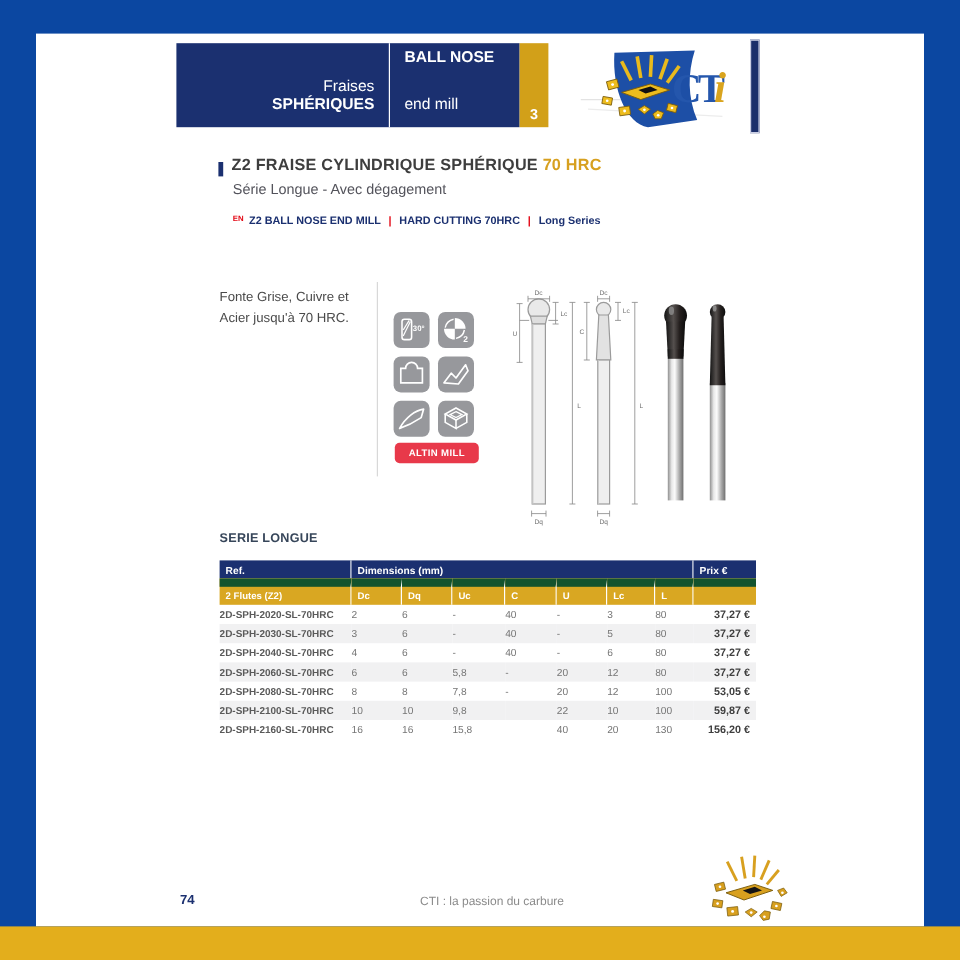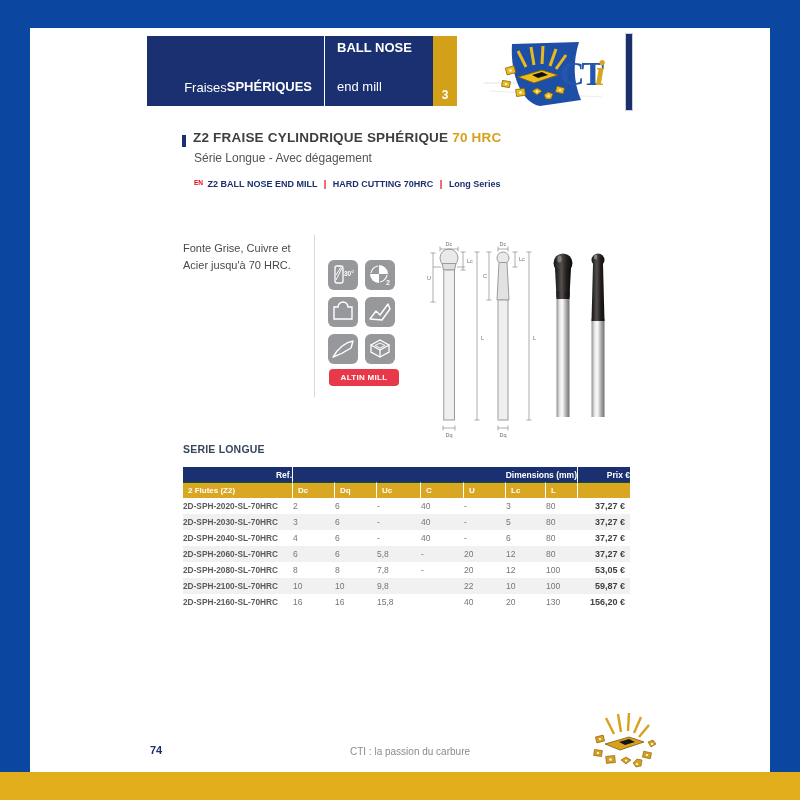--- a/index.html
+++ b/index.html
@@ -7,21 +7,21 @@
     width:800px;height:800px;position:relative;overflow:hidden;
     background:#0b47a1;
     font-family:"Liberation Sans", sans-serif;
     -webkit-font-smoothing:antialiased;
   }
   .page{position:absolute;left:30px;top:28px;width:740px;height:744px;background:#ffffff;}
   .bottom-bar{position:absolute;left:0;top:772px;width:800px;height:28px;background:#e3ae1c;}
 
   
   .banner{position:absolute;left:117px;top:8px;width:286px;height:70px;background:#1b3070;display:flex;}
-  .banner-left{width:178px;display:flex;justify-content:flex-end;align-items:flex-end;
+  .banner-left{width:178px;display:flex;flex-direction:column;justify-content:flex-end;align-items:flex-end;
     padding:0 12px 11px 0;box-sizing:border-box;border-right:1px solid #ffffff;color:#fff;}
   .banner-left .l1{font-size:13px;line-height:15px;}
   .banner-left .l2{font-size:13px;font-weight:bold;line-height:16px;}
   .banner-right{flex:1;display:flex;flex-direction:column;justify-content:flex-end;
     padding:0 0 11px 12px;box-sizing:border-box;color:#fff;gap:24px;}
   .banner-right .l1{font-size:13px;font-weight:bold;line-height:15px;}
   .banner-right .l2{font-size:13px;line-height:16px;}
   .gold-tab{position:absolute;left:403px;top:8px;width:24px;height:70px;background:#d2a019;
     display:flex;align-items:flex-end;justify-content:center;color:#fff;font-weight:bold;font-size:12px;padding-bottom:4px;box-sizing:border-box;}
   .logo-top{position:absolute;left:452px;top:13px;width:136px;height:74px;}
@@ -48,23 +48,23 @@
   .badge{position:absolute;left:299px;top:341px;width:70px;height:17px;background:#e8394a;border-radius:4px;
     color:#fff;font-size:8px;font-weight:bold;letter-spacing:.3px;display:flex;align-items:center;justify-content:center;}
 
   .diagrams{position:absolute;left:395px;top:212px;}
   .photos{position:absolute;left:500px;top:218px;}
 
   
   .sec-title{position:absolute;left:153px;top:415px;font-size:10.5px;font-weight:bold;color:#37465a;letter-spacing:.2px;}
   table.spec{position:absolute;left:153px;top:439px;border-collapse:separate;border-spacing:0;table-layout:fixed;width:447px;font-family:"Liberation Sans",sans-serif;}
   table.spec th,table.spec td{padding:0;margin:0;overflow:hidden;white-space:nowrap;}
-  tr.h1 th{background:#1b3070;color:#fff;font-size:8.5px;font-weight:bold;text-align:right;height:15px;padding-left:5px;border-right:1px solid #fff;}
+  tr.h1 th{background:#1b3070;color:#fff;font-size:8.5px;font-weight:bold;text-align:left;height:15px;padding-left:5px;border-right:1px solid #fff;}
   tr.h1 th:last-child{border-right:none;}
-  tr.h2 th{background:#d9a722;color:#fff;font-size:8px;font-weight:bold;text-align:left;height:15px;padding-left:5px;border-right:1px solid #fff;border-top:1px solid #14532d;}
+  tr.h2 th{background:#d9a722;color:#fff;font-size:8px;font-weight:bold;text-align:left;height:15px;padding-left:5px;border-right:1px solid #fff;border-top:7px solid #14532d;}
   tr.h2 th:last-child{border-right:none;}
   tbody td{height:16px;font-size:8.5px;color:#757575;padding-left:5px;}
   tbody td.ref{font-weight:bold;color:#5a5a5a;font-size:8.3px;}
   tbody td.price{font-weight:bold;color:#3f3f3f;text-align:right;padding-right:5px;padding-left:0;font-size:9px;}
   tbody tr:nth-child(even) td{background:#f1f1f2;}
 
   
   .page-num{position:absolute;left:120px;top:716px;font-size:11px;font-weight:bold;color:#1b3070;}
   .tagline{position:absolute;left:230px;top:718px;width:300px;text-align:center;font-size:10px;color:#8b8b8b;}
   .logo-foot{position:absolute;left:558px;top:680px;}

